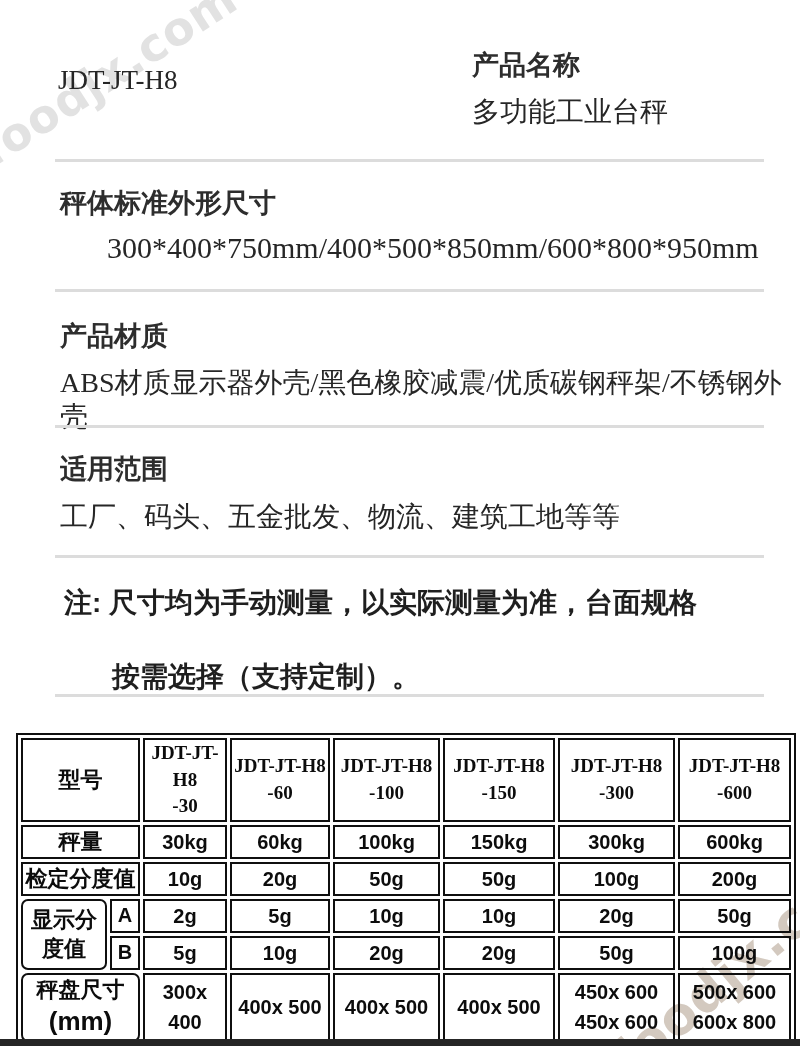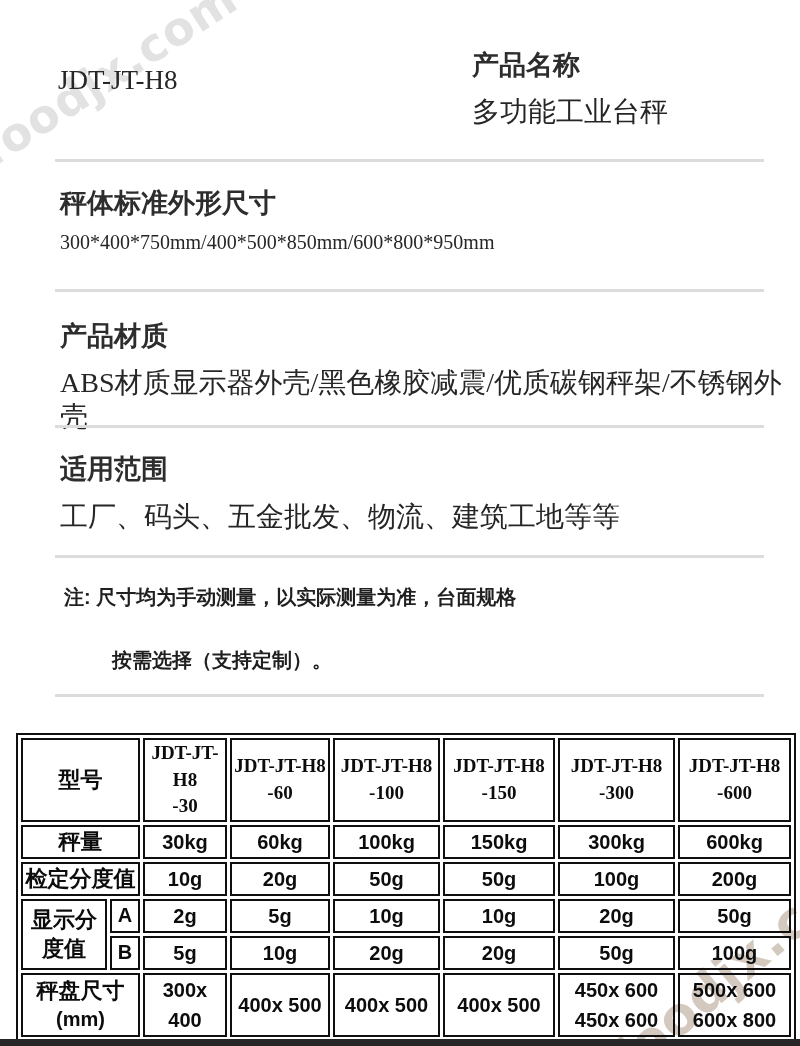--- a/index.html
+++ b/index.html
@@ -47,21 +47,21 @@
   .sec .body {
     font-size: 28px; color: #262626; line-height: 1.2;
   }
 
   .sec-hdr-left  { top: 50px; left: 58px; }
   .sec-hdr-right { top: 50px; left: 472px; }
   .sec-hdr-left .body, .sec-hdr-right .body { margin-top: 14px; }
   .sec-hdr-left .body { font-size: 27px; }
 
   .sec-dims { top: 188px; }
-  .sec-dims .body { margin-top: 11px; font-size: 20px; }
+  .sec-dims .body { margin-top: 11px; font-size: 30px; margin-left: 47px; }
 
   .sec-material { top: 321px; }
   .sec-material .body { margin-top: 14px; }
 
   .sec-scope { top: 454px; }
   .sec-scope .body { margin-top: 15px; }
 
   .divider {
     position: absolute; left: 55px; width: 709px; height: 3px;
     background: #dcdcdc; border: 0;
@@ -69,21 +69,21 @@
   .d1 { top: 159px; }
   .d2 { top: 289px; }
   .d3 { top: 425px; }
   .d4 { top: 555px; }
   .d5 { top: 694px; }
 
   
   .note {
     position: absolute; left: 64px; top: 584px;
     font-family: "Liberation Sans", "DejaVu Sans", sans-serif;
-    font-weight: 600; font-size: 20px; color: #1f1f1f;
+    font-weight: 600; font-size: 28px; color: #1f1f1f;
   }
   .note .n2 { margin-top: 36px; margin-left: 48px; }
 
   
   table.spec {
     position: absolute; left: 16px; top: 733px;
     width: 774px;
     border-collapse: separate; border-spacing: 3px;
     table-layout: fixed;
     border: 2px solid #0f0f0f;
@@ -112,22 +112,22 @@
   td.model {
     font-family: "Liberation Serif", "DejaVu Serif", serif;
     font-weight: 700; font-size: 19px; line-height: 1.4;
   }
   td.val {
     font-family: "Liberation Sans", "DejaVu Sans", sans-serif;
     font-weight: 700; font-size: 20px; line-height: 1.5;
   }
   td .l1, td .l2 { display: block; }
   td .l2:empty { display: none; }
-  td.lbl .mm { font-size: 20px; }
-  td.lbl-two { line-height: 1.35; }
+  td.lbl .mm { font-size: 26px; }
+  td.lbl-two { line-height: 1.35; border-radius: 7px; }
 
   
   .bottom-bar {
     position: absolute; left: 0; top: 1039px;
     width: 800px; height: 7px; background: #262626;
   }
 </style>
 </head>
 <body>
 

